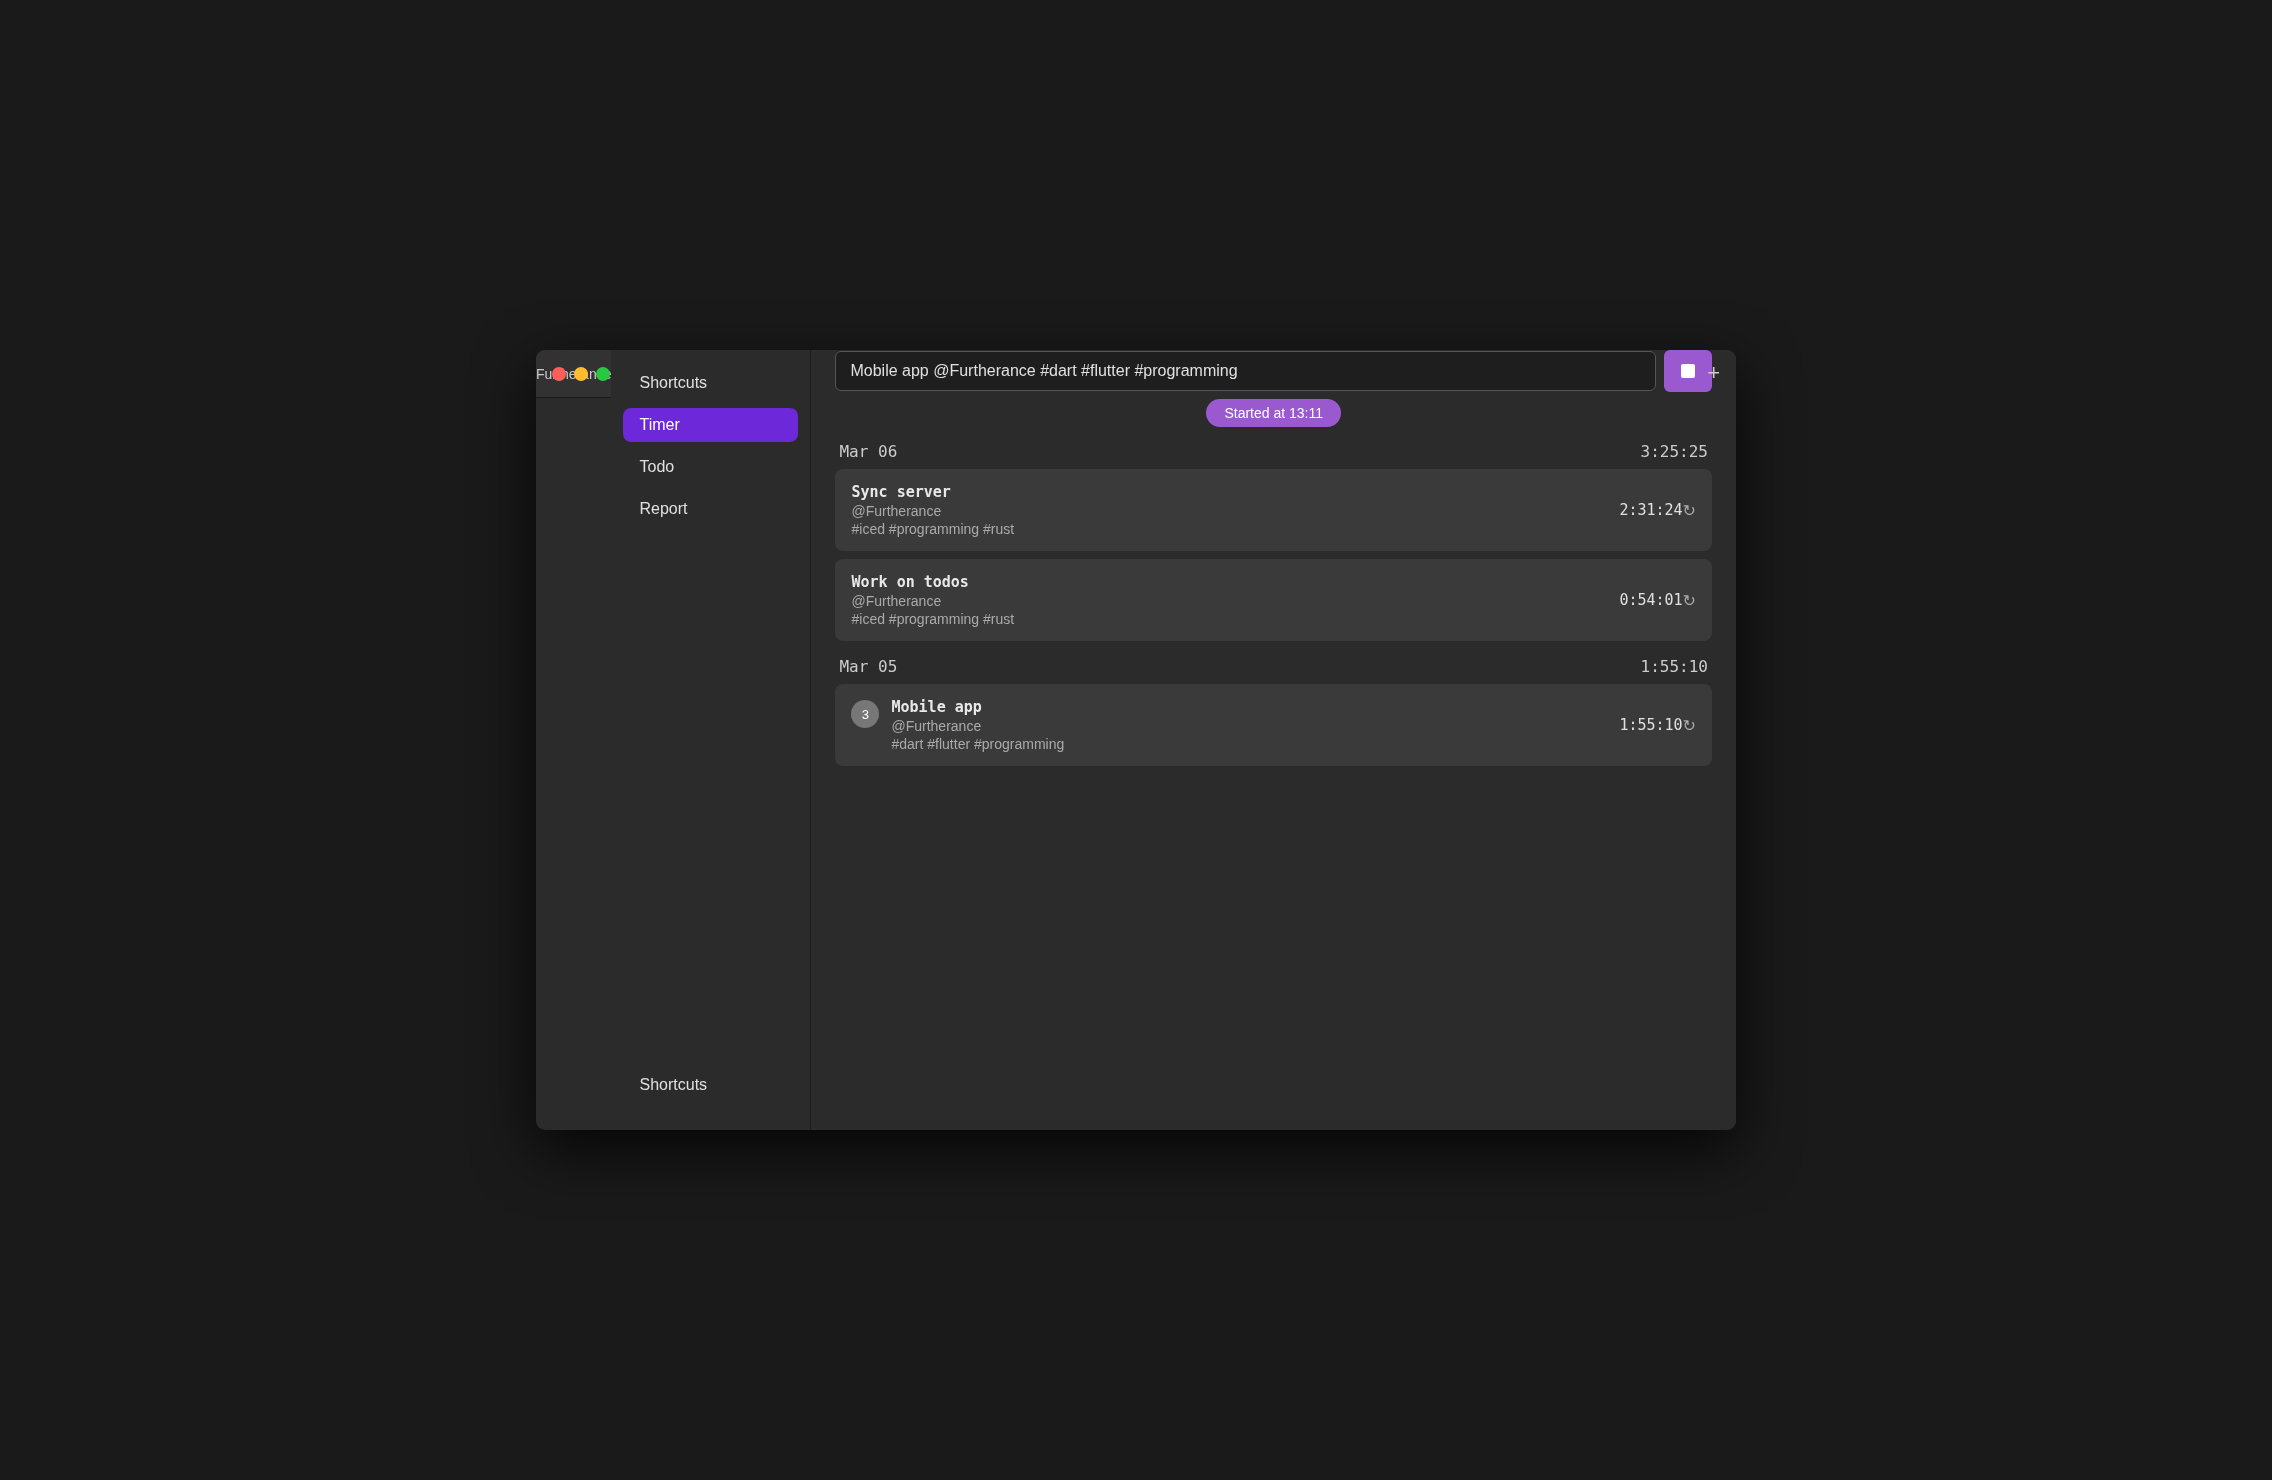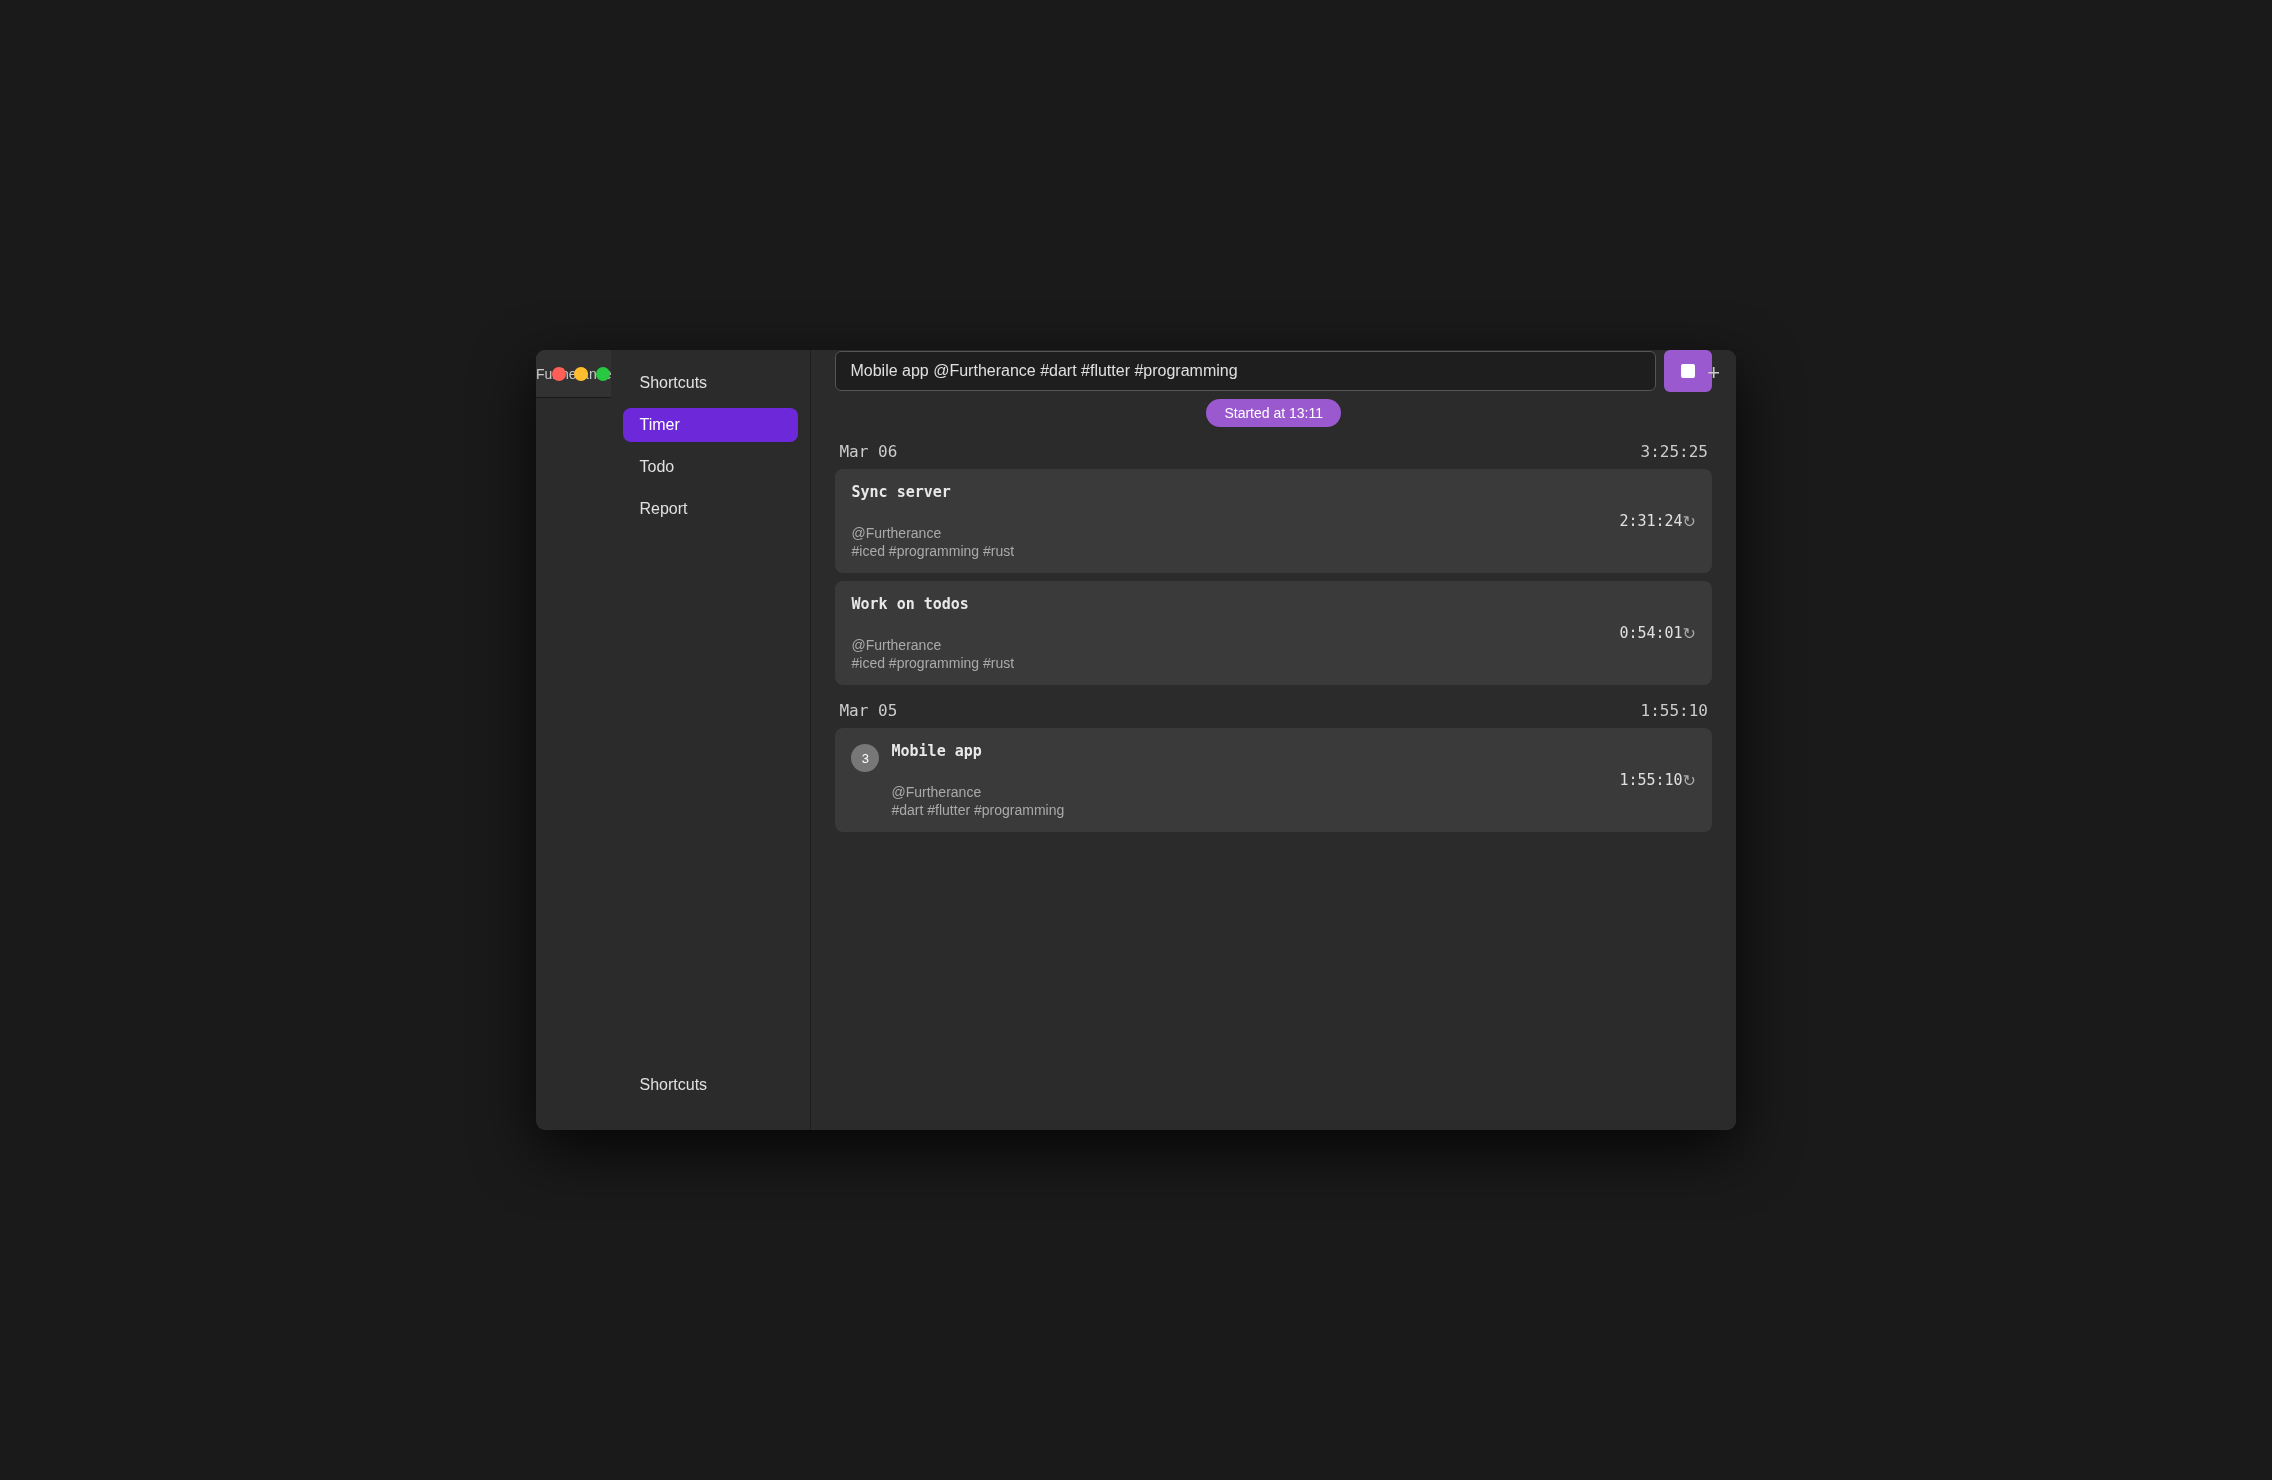--- a/index.html
+++ b/index.html
@@ -278,21 +278,20 @@
     .task-name {
       color: #e8e8e8;
       font-size: 15px;
       font-family: 'SF Mono', 'Menlo', monospace;
       font-weight: 600;
     }
 
     .task-project {
       color: #aaaaaa;
       font-size: 14px;
-      margin-top: 22px;
     }
 
     .task-tags {
       color: #aaaaaa;
       font-size: 14px;
     }
 
     .task-card-right {
       display: flex;
       align-items: center;

